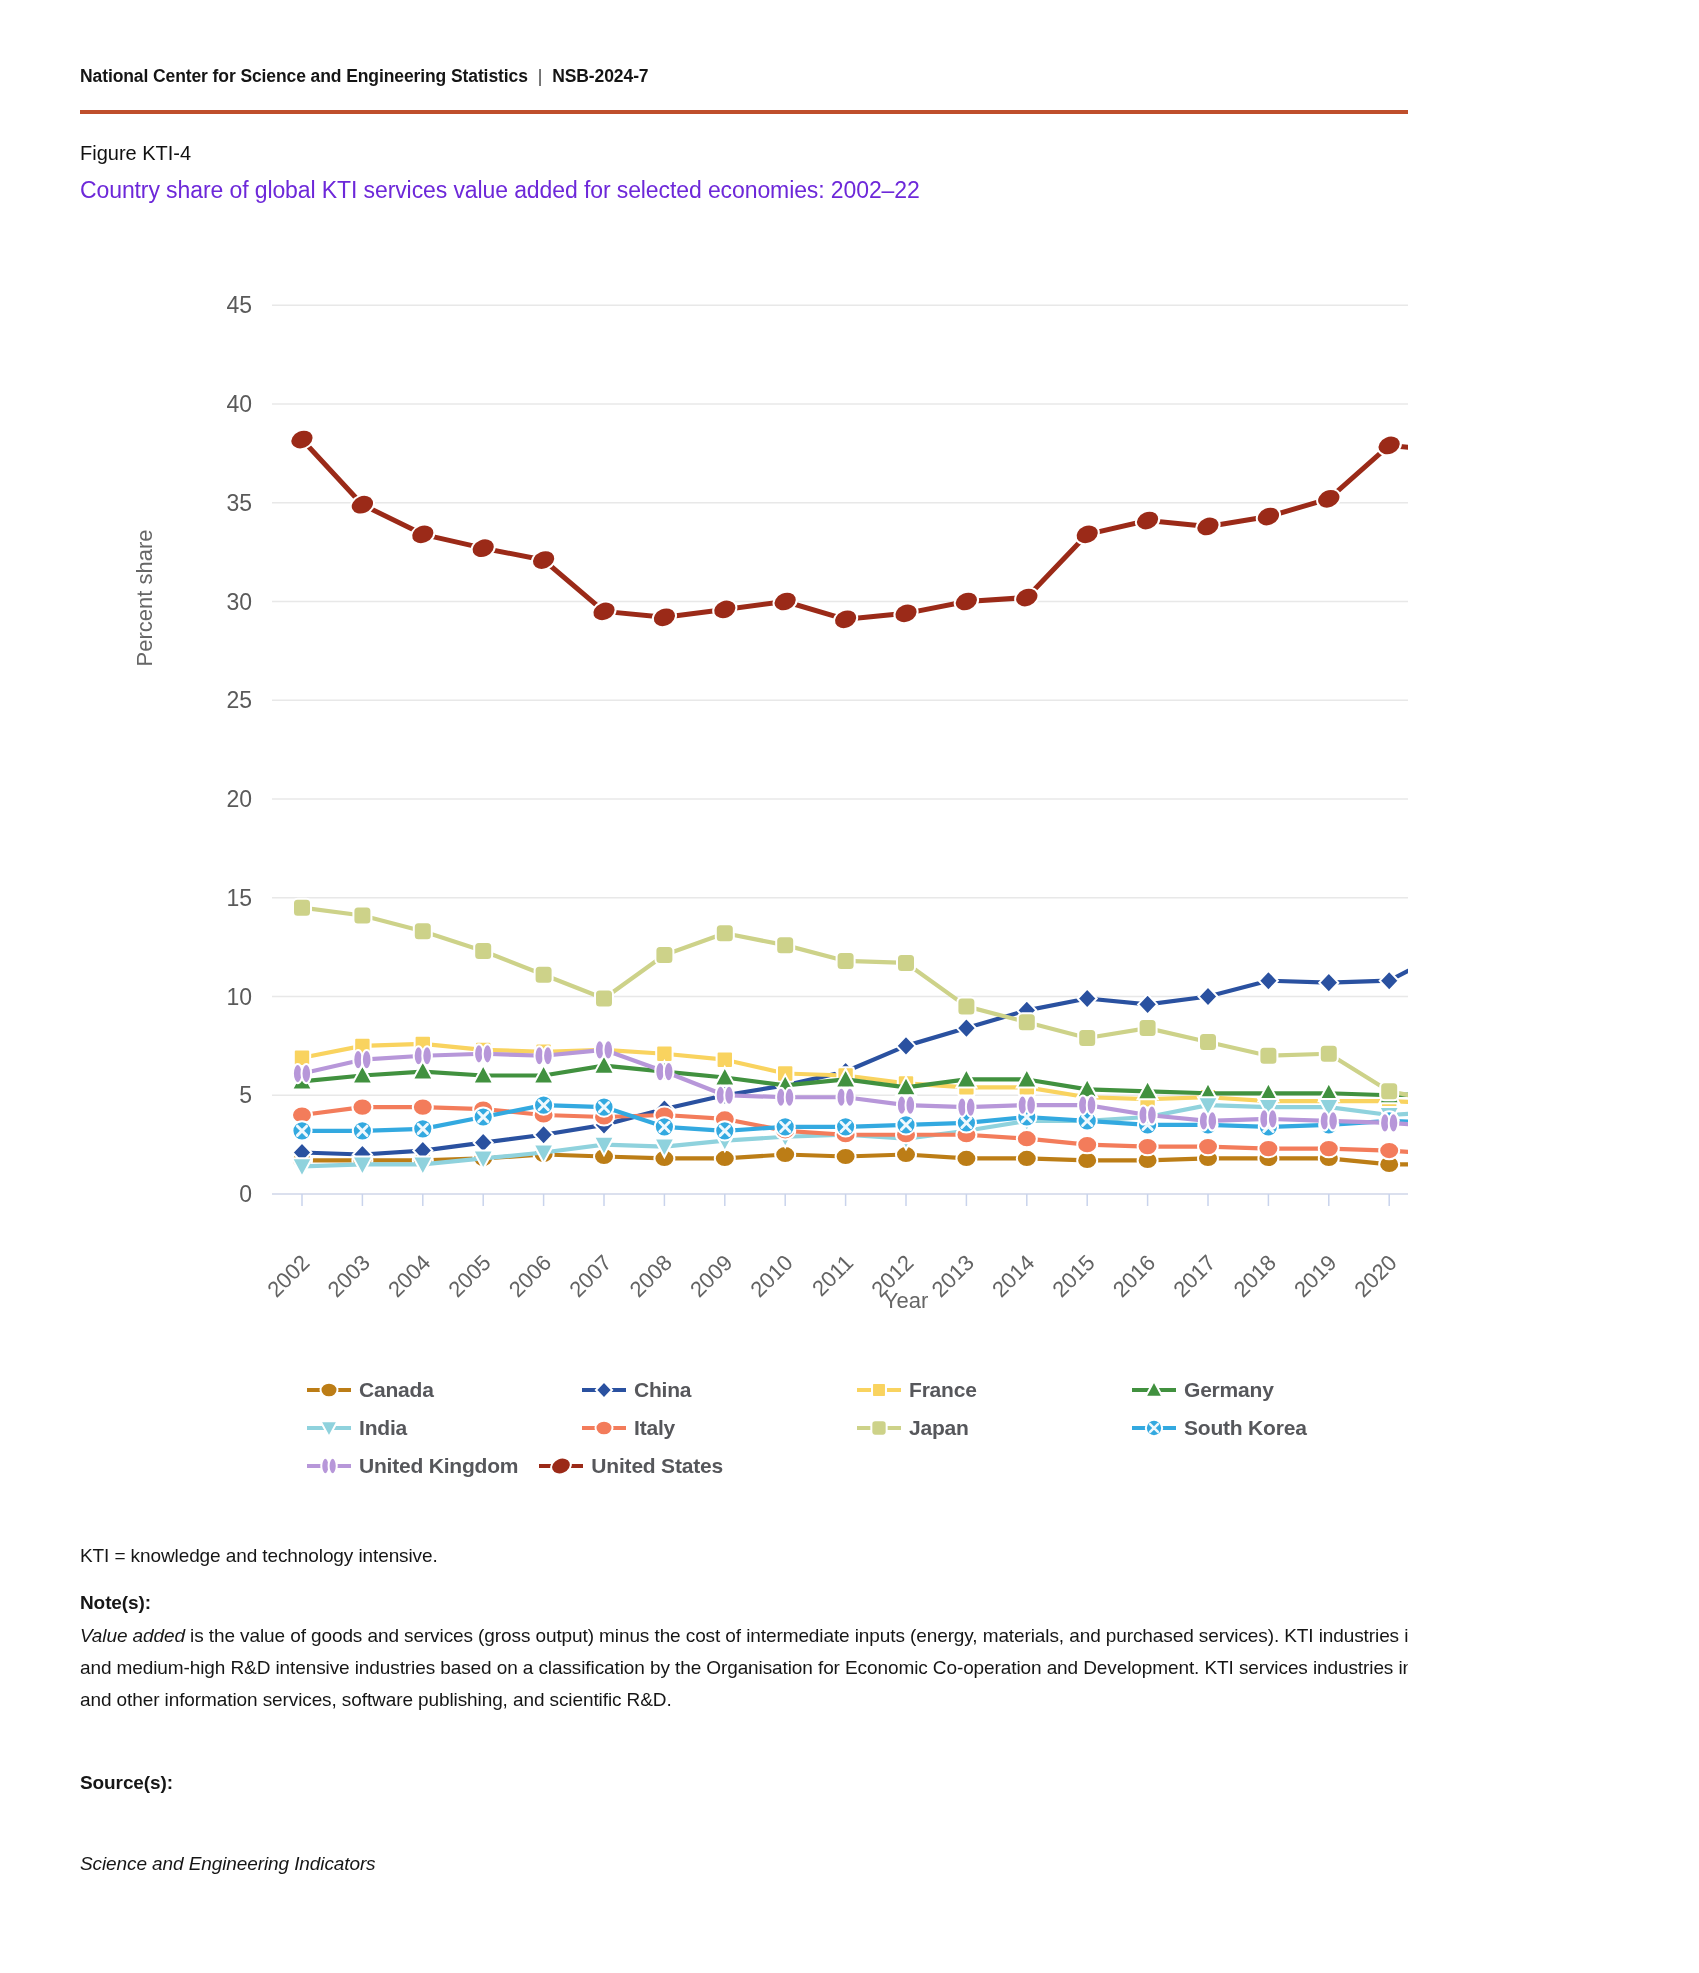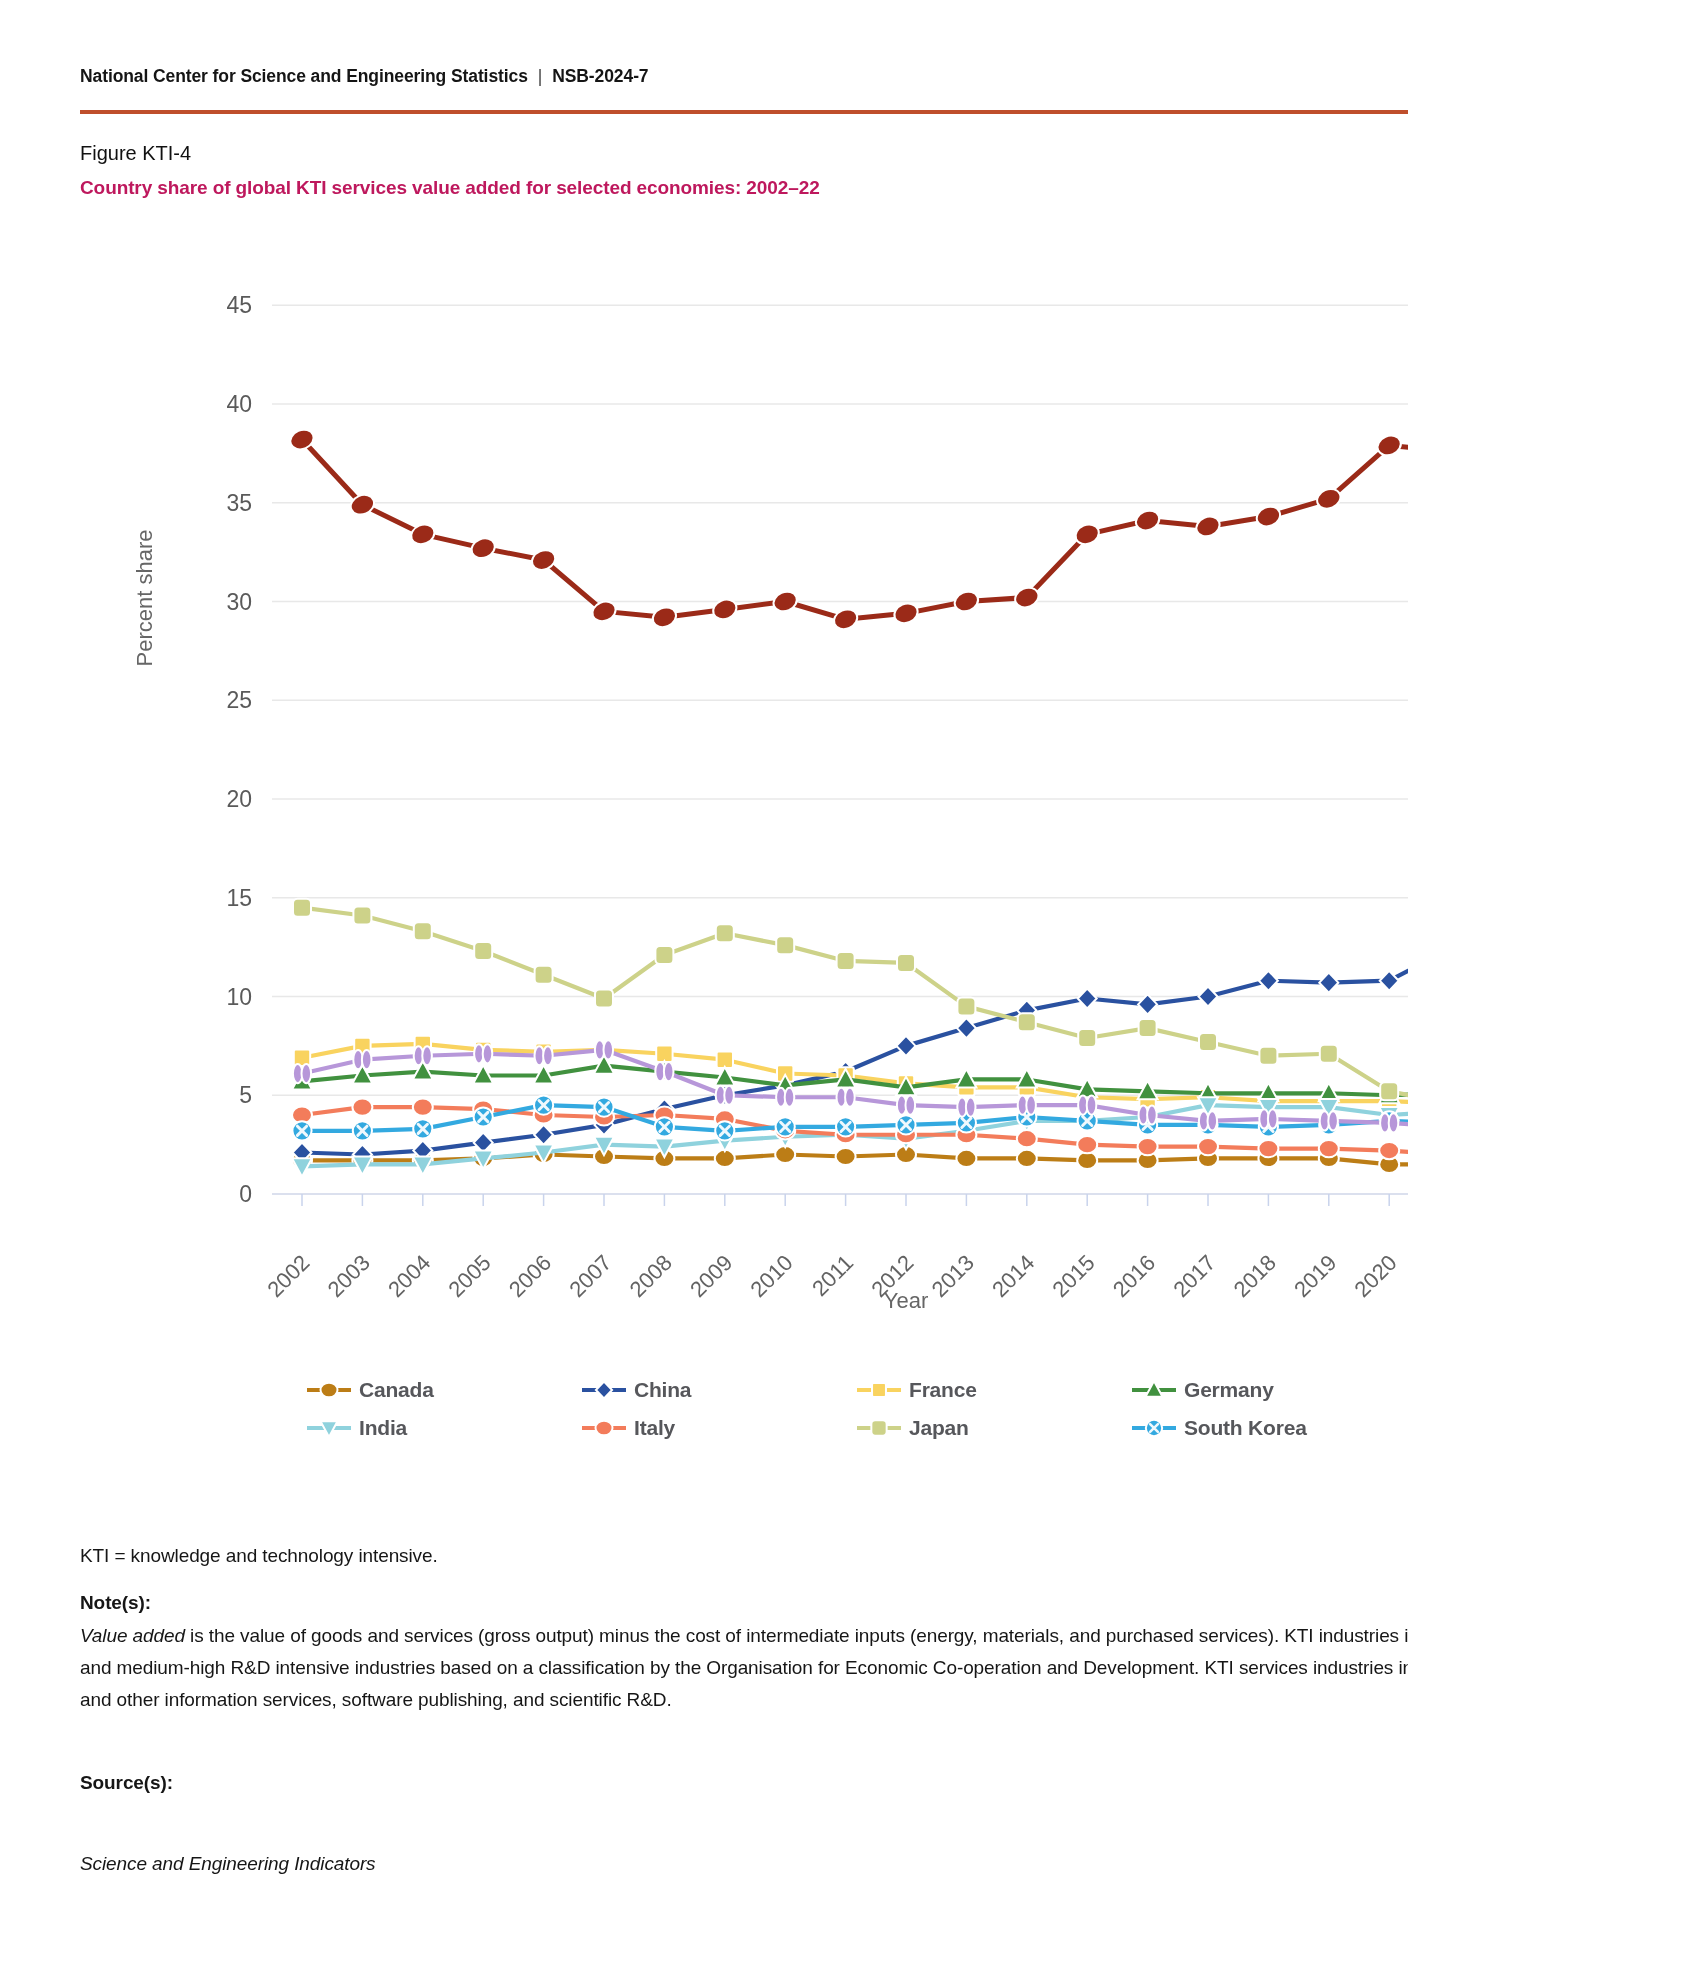--- a/index.html
+++ b/index.html
@@ -2,21 +2,21 @@
 <html><head>
 <meta charset="utf-8">
 <style>
   html,body{margin:0;padding:0;background:#fff;}
   .page{position:relative;width:1408px;height:1973px;background:#ffffff;
         font-family:"Liberation Sans",sans-serif;color:#1c1c1c;overflow:hidden;}
   .hdr{position:absolute;left:80px;top:66px;font-size:17.5px;font-weight:bold;color:#151515;letter-spacing:-0.1px;}
   .hdr .sep{font-weight:normal;color:#444;padding:0 10px;}
   .rule{position:absolute;left:80px;top:110px;width:1541px;height:4px;background:#bf4f2c;}
   .figlabel{position:absolute;left:80px;top:142px;font-size:20px;font-weight:normal;color:#111;}
-  .figtitle{position:absolute;left:80px;top:177px;font-size:19px;font-weight:bold;color:#be185d;letter-spacing:-0.1px;}
+  .figtitle{position:absolute;left:80px;top:177px;font-size:23px;font-weight:normal;color:#6d28d9;letter-spacing:-0.1px;}
   svg.chart{position:absolute;left:0;top:225px;}
   .legend{position:absolute;left:306px;top:1376px;}
   .legend-row{display:flex;align-items:center;margin-bottom:10px;}
   .legend-item{display:flex;align-items:center;width:275px;}
   .legend-row.r3 .legend-item{width:auto;margin-right:20px;}
   .legend-label{font-size:21px;font-weight:bold;color:#56575b;margin-left:7px;letter-spacing:-0.2px;}
   .fn{position:absolute;left:80px;font-size:19px;color:#161616;letter-spacing:-0.1px;}
   .fn-note{width:1578px;line-height:32px;}
   .b{font-weight:bold;}
   .it{font-style:italic;}
@@ -439,20 +439,37 @@
         </div>
         <div class="legend-item">
           <svg width="46" height="28">
             <line x1="1" y1="14" x2="45" y2="14" stroke="#33a9e0" stroke-width="4"></line>
             <circle cx="23" cy="14" r="8.16" fill="#33a9e0" stroke="#ffffff" stroke-width="2"></circle>
             <path d="M 19.09 10.09 L 26.91 17.91 M 19.09 17.91 L 26.91 10.09" stroke="rgba(255,255,255,0.92)" stroke-width="2.55" stroke-linecap="round" fill="none"></path>
           </svg>
           <span class="legend-label">South Korea</span>
         </div>
       </div>
+      <div class="legend-row r3">
+        <div class="legend-item">
+          <svg width="46" height="28">
+            <line x1="1" y1="14" x2="45" y2="14" stroke="#b797d9" stroke-width="4"></line>
+            <ellipse cx="19.345" cy="14" rx="4.08" ry="8.16" fill="#b797d9" stroke="#ffffff" stroke-width="2"></ellipse>
+            <ellipse cx="26.655" cy="14" rx="4.08" ry="8.16" fill="#b797d9" stroke="#ffffff" stroke-width="2"></ellipse>
+          </svg>
+          <span class="legend-label">United Kingdom</span>
+        </div>
+        <div class="legend-item">
+          <svg width="46" height="28">
+            <line x1="1" y1="14" x2="45" y2="14" stroke="#9b2a18" stroke-width="4"></line>
+            <ellipse rx="10.2" ry="7.99" fill="#9b2a18" stroke="#ffffff" stroke-width="2" transform="translate(23,14) rotate(-23)"></ellipse>
+          </svg>
+          <span class="legend-label">United States</span>
+        </div>
+      </div>
     </div>
 
   <div class="fn" style="top:1545px">KTI = knowledge and technology intensive.</div>
   <div class="fn b" style="top:1592px">Note(s):</div>
   <div class="fn fn-note" style="top:1620px"><span class="it">Value added</span><span> is the value of goods and services (gross output) minus the cost of intermediate inputs (energy, materials, and purchased services). KTI industries include high R&amp;D intensive and medium-high R&amp;D intensive industries based on a classification by the Organisation for Economic Co-operation and Development. KTI services industries include information technology and other information services, software publishing, and scientific R&amp;D.</span></div>
   <div class="fn b" style="top:1772px">Source(s):</div>
   <div class="fn it" style="top:1853px">Science and Engineering Indicators</div>
 
 </div>
 

